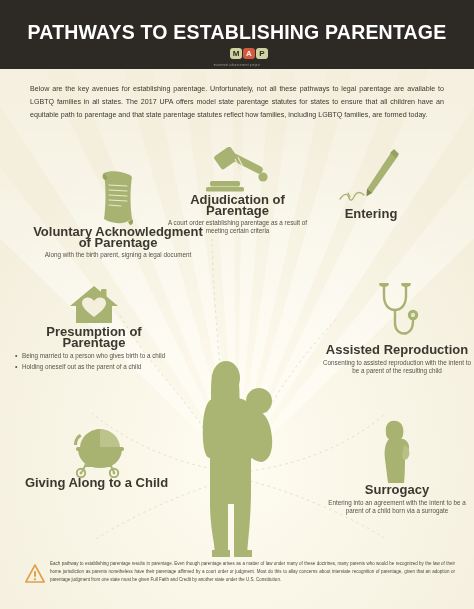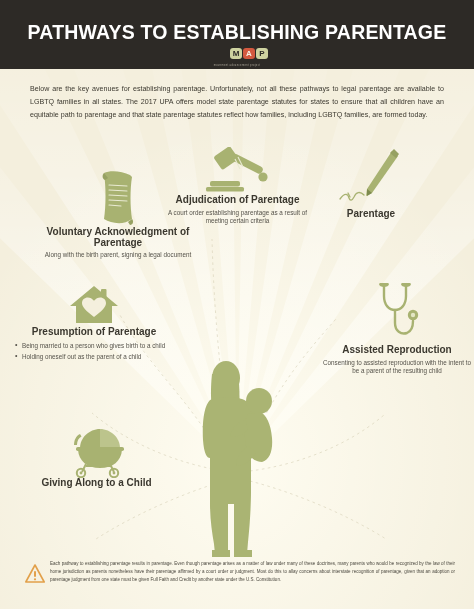--- a/index.html
+++ b/index.html
@@ -80,21 +80,21 @@
     font-size:7.1px;
     line-height:13.2px;
     color:#3b382f;
     text-align:justify;
     font-family:"Liberation Sans", sans-serif;
   }
 
   
   .node{position:absolute;text-align:center;}
   .node .ttl{
-    font-size:10px;font-weight:bold;color:#3b382f;
+    font-size:13px;font-weight:bold;color:#3b382f;
     line-height:10.5px;
     font-family:"Liberation Sans", sans-serif;
   }
   .node .desc{
     margin-top:3px;
     font-size:6.3px;line-height:8.3px;color:#55524a;
     font-family:"Liberation Sans", sans-serif;
   }
   .node ul{
     margin:4px 0 0 0;padding:0;list-style:none;text-align:left;
@@ -255,21 +255,21 @@
     <div class="node" id="n-ado">
       <svg class="icon" width="78" height="62" viewBox="0 0 78 62">
         <g fill="#a8b271">
           <path d="M60,4 L66,9 L40,46 L34,49 L35,42 Z"></path>
           <path d="M62,2 L67,7 L64,11 L58,6 Z" fill="#96a162"></path>
           <path d="M35,42 L35,49 L40,46 Z" fill="#7d8a4e"></path>
         </g>
         <path d="M8,52 C13,45 16,47 17,51 C18,54 20,54 22,50 C24,45 28,44 32,48" stroke="#a8b271" stroke-width="1.3" fill="none" stroke-linecap="round"></path>
         <path d="M16,46 L18,50" stroke="#a8b271" stroke-width="1.3" stroke-linecap="round"></path>
       </svg>
-      <div class="ttl">Parentage</div>
+      <div class="ttl">Entering</div>
       <div class="desc"></div>
     </div>
 
     <div class="node" id="n-pres">
       <svg class="icon" width="52" height="44" viewBox="0 0 52 44">
         <g fill="#a8b271">
           <rect x="33" y="6" width="5.5" height="11" rx="1"></rect>
           <path d="M26,3 L50,23 L44,23 L44,40 L8,40 L8,23 L2,23 Z"></path>
         </g>
         <path d="M26,34 C18,28 14,24 14,20 C14,16.6 16.6,14.4 19.8,14.4
@@ -316,20 +316,34 @@
           <circle cx="15" cy="47" r="4.2"></circle>
           <circle cx="48" cy="47" r="4.2"></circle>
         </g>
         <circle cx="15" cy="47" r="1.4" fill="#a8b271"></circle>
         <circle cx="48" cy="47" r="1.4" fill="#a8b271"></circle>
       </svg>
       <div class="ttl">Giving Along to a Child</div>
       <div class="desc"></div>
     </div>
 
+    <div class="node" id="n-sur">
+      <svg class="icon" width="34" height="66" viewBox="0 0 34 66">
+        <g fill="#a8b271">
+          <path d="M12,2 C7,3 5,8 6,14 C6,18 8,20 11,21 L20,21 C23,19 24,14 23,9
+                   C22,4 18,1 12,2 Z"></path>
+          <path d="M9,20 C5,24 4,32 5,40 C6,48 7,56 8,64 L24,64
+                   C25,54 25,44 25,36 C29,34 30,28 28,24
+                   C26,20 22,19 19,20 Z"></path>
+          <path d="M24,26 C30,28 31,36 27,40 C24,42 22,40 22,36 Z" fill="#b8c083"></path>
+        </g>
+      </svg>
+      <div class="ttl">Surrogacy</div>
+      <div class="desc">Entering into an agreement with the intent to be a parent of a child born via a surrogate</div>
+    </div>
 
     <div class="footnote">
       <svg class="warn-icon" width="20" height="19" viewBox="0 0 20 19">
         <path d="M10,1 L19.2,18 L0.8,18 Z" fill="none" stroke="#e2a04a" stroke-width="1.6" stroke-linejoin="round"></path>
         <rect x="9" y="7" width="2" height="6" rx="1" fill="#e2a04a"></rect>
         <circle cx="10" cy="15.3" r="1.1" fill="#e2a04a"></circle>
       </svg>
       <div class="footnote-text">Each pathway to establishing parentage results in parentage. Even though parentage arises as a matter of law under many of these doctrines, many parents who would be recognized by the law of their home jurisdiction as parents nonetheless have their parentage affirmed by a court order or judgment. Most do this to allay concerns about interstate recognition of parentage, given that an adoption or parentage judgment from one state must be given Full Faith and Credit by another state under the U.S. Constitution.</div>
     </div>
 

